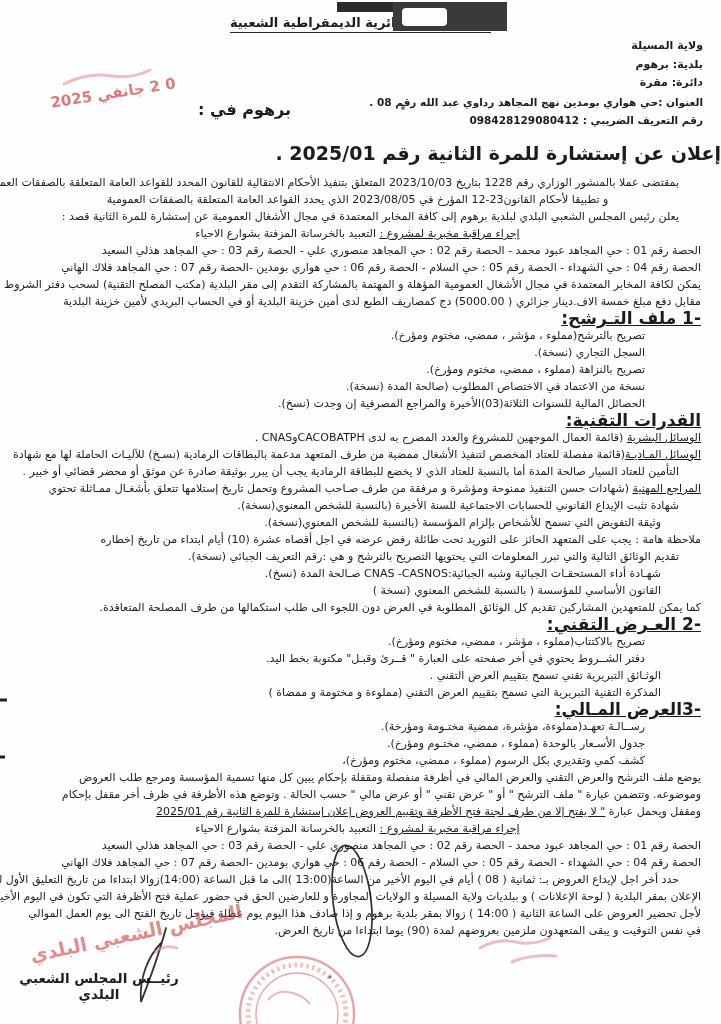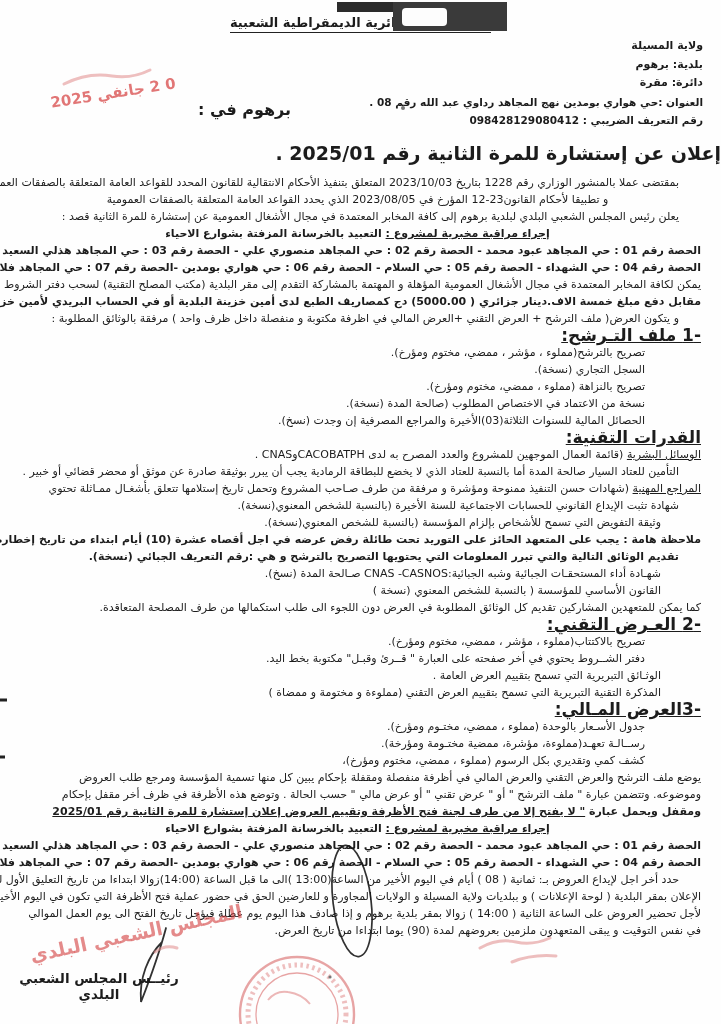--- a/index.html
+++ b/index.html
@@ -24,21 +24,21 @@
   .date-stamp{
     position:absolute;left:50px;top:84px;transform:rotate(-9deg);
     color:#dd5f5f;font-weight:bold;font-size:15px;letter-spacing:1px;opacity:.85;white-space:nowrap;
   }
 
   .main-title{margin:8px 0 10px 0;text-align:right;font-weight:bold;font-size:19px;}
 
   .doc{padding:0 20px 0 14px;}
   .ln{font-size:11px;line-height:17px;height:17px;text-align:right;white-space:nowrap;overflow:visible;}
   .c{text-align:center;}
-  .b{font-weight:bold;}
+  .b{font-weight:normal;}
   .u{text-decoration:underline;}
   .h{font-weight:bold;text-decoration:underline;font-size:17px;}
   .p1{padding-right:22px;}
   .p2{padding-right:40px;}
   .p3{padding-right:56px;}
 
   .signature{
     position:absolute;left:10px;top:970px;width:178px;text-align:center;
     font-weight:bold;font-size:13.5px;
   }
@@ -76,46 +76,46 @@
 
   <div class="doc">
     <div class="ln p1">بمقتضى  عملا بالمنشور الوزاري رقم 1228 بتاريخ 2023/10/03 المتعلق بتنفيذ الأحكام الانتقالية للقانون المحدد للقواعد العامة المتعلقة بالصفقات العمومية</div>
     <div class="ln c">و تطبيقا لأحكام القانون23-12 المؤرخ في 2023/08/05 الذي يحدد القواعد العامة المتعلقة بالصفقات العمومية</div>
     <div class="ln p1">يعلن رئيس المجلس الشعبي البلدي لبلدية برهوم إلى كافة المخابر المعتمدة في مجال الأشغال العمومية عن إستشارة للمرة الثانية قصد :</div>
     <div class="ln c"><span class="b u">إجراء مراقبة مخبرية لمشروع :</span><span class="b"> التعبيد بالخرسانة المزفتة بشوارع الاحياء</span></div>
     <div class="ln b">الحصة رقم 01 : حي المجاهد عبود محمد - الحصة رقم 02 : حي المجاهد منصوري علي - الحصة رقم 03 : حي المجاهد هذلي السعيد</div>
     <div class="ln b">الحصة رقم 04 : حي الشهداء - الحصة رقم 05 : حي السلام - الحصة رقم 06 : حي هواري بومدين -الحصة رقم 07 : حي المجاهد فلاك الهاني</div>
     <div class="ln c">يمكن لكافة المخابر المعتمدة في مجال الأشغال العمومية المؤهلة و المهتمة بالمشاركة التقدم إلى مقر البلدية (مكتب المصلح التقنية) لسحب دفتر الشروط</div>
     <div class="ln b">مقابل دفع مبلغ خمسة الاف.دينار جزائري ( 5000.00) دج كمصاريف الطبع لدى أمين خزينة البلدية أو في الحساب البريدي لأمين خزينة البلدية</div>
-    <div class="ln p1">و يتكون العرض( ملف الترشح + العرض التقني +العرض المالي في اظرفة مكتوبة و منفصلة داخل ظرف واحد ) مرفقة بالوثائق المطلوبة :</div>
     <div class="ln h">-1 ملف التـرشح:</div>
     <div class="ln p3">تصريح بالترشح(مملوء ، مؤشر ، ممضي، مختوم ومؤرخ).</div>
     <div class="ln p3">السجل التجاري (نسخة).</div>
     <div class="ln p3">تصريح بالنزاهة (مملوء ، ممضي، مختوم ومؤرخ).</div>
     <div class="ln p3">نسخة من الاعتماد  في الاختصاص المطلوب (صالحة المدة (نسخة).</div>
     <div class="ln p3">الحصائل المالية للسنوات الثلاثة(03)الأخيرة والمراجع المصرفية إن وجدت (نسخ).</div>
     <div class="ln h">القدرات التقنية:</div>
     <div class="ln"><span class="u">الوسائل البشرية</span><span> (قائمة العمال الموجهين للمشروع والعدد المصرح به لدى CACOBATPHوCNAS .</span></div>
+    <div class="ln"><span class="u">الوسائل المـاديـة</span><span>(قائمة مفصلة للعتاد المخصص لتنفيذ الأشغال ممضية من طرف المتعهد مدعمة بالبطاقات الرمادية (نسـخ) للآليـات الحاملة لها مع شهادة</span></div>
     <div class="ln p1">التأمين للعتاد السيار صالحة المدة أما بالنسبة للعتاد الذي لا يخضع للبطاقة الرمادية يجب أن يبرر بوثيقة صادرة عن موثق أو محضر قضائي أو خبير .</div>
     <div class="ln"><span class="u">المراجع المهنية</span><span> (شهادات حسن التنفيذ ممنوحة ومؤشرة و مرفقة من طرف صـاحب المشروع وتحمل تاريخ إستلامها تتعلق بأشغـال ممـاثلة تحتوي</span></div>
     <div class="ln p1">شهادة تثبت الإيداع القانوني للحسابات الاجتماعية للسنة الأخيرة (بالنسبة للشخص المعنوي(نسخة).</div>
     <div class="ln p2">وثيقة التفويض التي تسمح للأشخاص بإلزام المؤسسة (بالنسبة للشخص المعنوي(نسخة).</div>
     <div class="ln b">ملاحظة هامة : يجب على المتعهد الحائز على التوريد تحت طائلة رفض عرضه في اجل أقصاه عشرة (10) أيام ابتداء من تاريخ إخطاره</div>
     <div class="ln b p1">تقديم الوثائق التالية والتي تبرر المعلومات التي يحتويها التصريح بالترشح و هي :رقم التعريف الجبائي (نسخة).</div>
     <div class="ln p2">شهـادة أداء المستحقـات الجبائية وشبه الجبائية:CNAS -CASNOS صـالحة  المدة (نسخ).</div>
     <div class="ln p2">القانون الأساسي للمؤسسة ( بالنسبة للشخص المعنوي (نسخة )</div>
     <div class="ln">كما يمكن للمتعهدين المشاركين تقديم كل الوثائق المطلوبة في العرض دون اللجوء الى طلب استكمالها من طرف المصلحة المتعاقدة.</div>
     <div class="ln h">-2 العـرض التقني:</div>
     <div class="ln p3">تصريح بالاكتتاب(مملوء ، مؤشر ، ممضي، مختوم ومؤرخ).</div>
     <div class="ln p3">دفتر الشــروط يحتوي في أخر صفحته على العبارة " قــرئ وقبـل" مكتوبة بخط اليد.</div>
-    <div class="ln p2">الوثـائق التبريرية التي تسمح بتقييم العرض العامة .</div>
+    <div class="ln p2">الوثـائق التبريرية تقني تسمح بتقييم العرض التقني .</div>
     <div class="ln p2">المذكرة التقنية  التبريرية التي تسمح بتقييم العرض التقني (مملوءة و مختومة و ممضاة )</div>
     <div class="ln h">-3العرض المـالي:</div>
+    <div class="ln p3">رســالـة تعهـد(مملوءة، مؤشرة، ممضية مختـومة ومؤرخة).</div>
     <div class="ln p3">جدول الأسـعار بالوحدة (مملوء ، ممضي، مختـوم ومؤرخ).</div>
-    <div class="ln p3">رســالـة تعهـد(مملوءة، مؤشرة، ممضية مختـومة ومؤرخة).</div>
     <div class="ln p3">كشف كمي وتقديري بكل الرسوم (مملوء ، ممضي، مختوم ومؤرخ)،</div>
     <div class="ln">يوضع ملف الترشح والعرض التقني والعرض المالي في أظرفة منفصلة ومقفلة بإحكام  يبين كل منها تسمية المؤسسة ومرجع طلب العروض</div>
     <div class="ln">وموضوعه. وتتضمن عبارة " ملف الترشح " أو " عرض تقني " أو عرض مالي " حسب الحالة . وتوضع هذه الأظرفة في ظرف أخر مقفل بإحكام</div>
     <div class="ln b"><span>ومقفل ويحمل عبارة </span><span class="u">" لا  يفتح إلا  من  طرف  لجنة  فتح  الأظرفة  وتقييم  العروض إعلان إستشارة للمرة الثانية رقم 2025/01</span></div>
     <div class="ln c"><span class="b u">إجراء مراقبة مخبرية لمشروع :</span><span class="b"> التعبيد بالخرسانة المزفتة بشوارع الاحياء</span></div>
     <div class="ln b">الحصة رقم 01 : حي المجاهد عبود محمد - الحصة رقم 02 : حي المجاهد منصوري علي - الحصة رقم 03 : حي المجاهد هذلي السعيد</div>
     <div class="ln b">الحصة رقم 04 : حي الشهداء - الحصة رقم 05 : حي السلام - الحصة رقم 06 : حي هواري بومدين -الحصة رقم 07 : حي المجاهد فلاك الهاني</div>
     <div class="ln p1">حدد أخر اجل لإيداع العروض بـ: ثمانية ( 08 ) أيام في اليوم الأخير من الساعة(13:00 )الى ما قبل  الساعة  (14:00)زوالا ابتداءا من تاريخ التعليق الأول لهذا</div>
     <div class="ln">الإعلان بمقر البلدية ( لوحة الإعلانات ) و ببلديات ولاية المسيلة و الولايات المجاورة و للعارضين الحق في حضور عملية فتح الأظرفة التي تكون في اليوم الأخير</div>
     <div class="ln">لأجل تحضير العروض على الساعة الثانية ( 14:00 ) زوالا بمقر بلدية برهوم و إذا صادف هذا اليوم يوم عطلة فيؤجل تاريخ الفتح الى يوم العمل الموالي</div>

